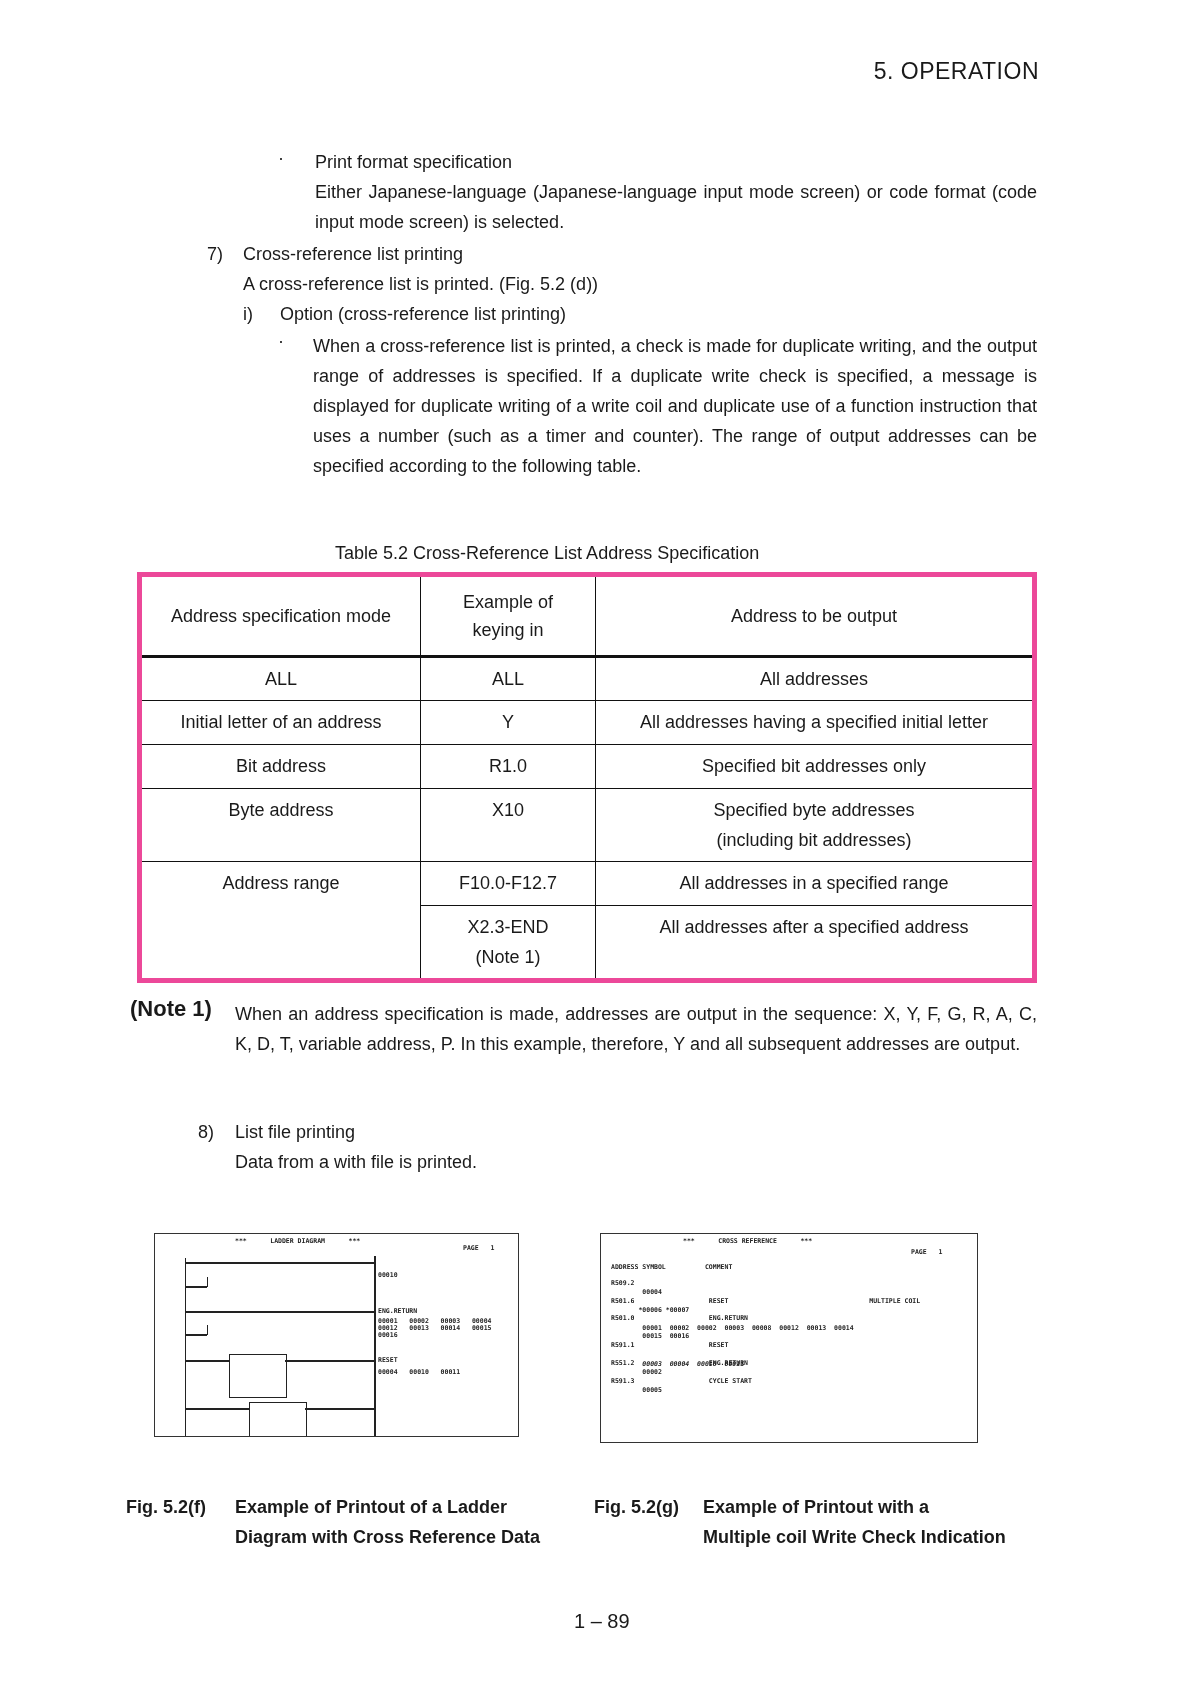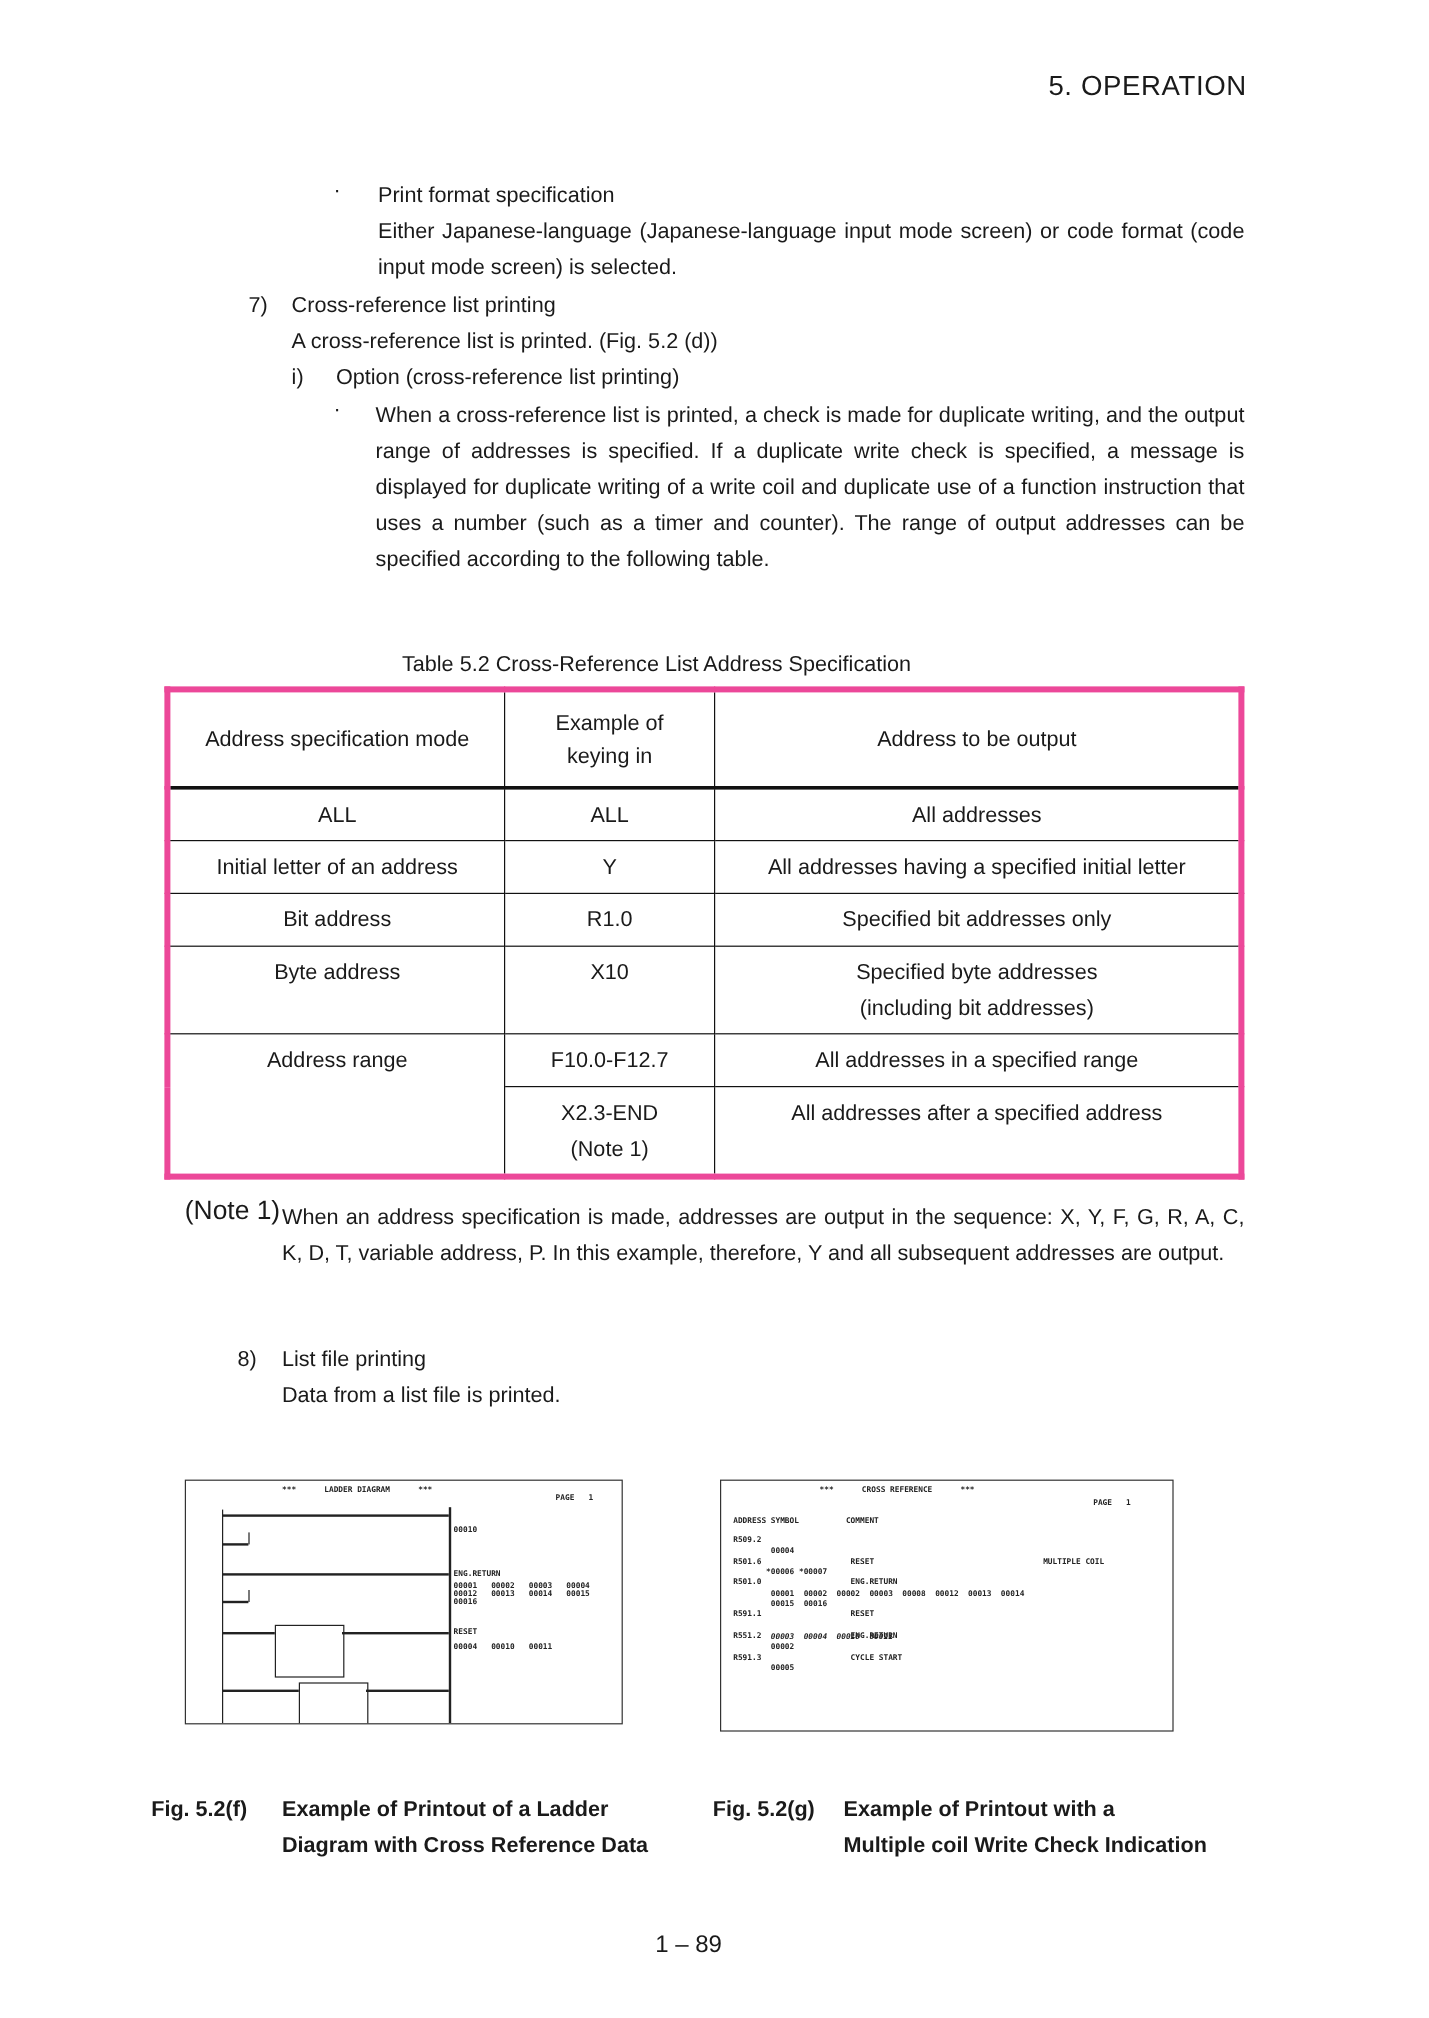--- a/index.html
+++ b/index.html
@@ -12,21 +12,21 @@
   
   .caption{left:335px;top:543px;font-size:18px;}
   table.spec{position:absolute;left:137px;top:572px;width:900px;border-collapse:collapse;font-size:18px;}
   table.spec td,table.spec th{border:1.5px solid #111;padding:6px 8px;vertical-align:top;font-weight:normal;text-align:center;line-height:30px;}
   table.spec{border:5px solid #ec4899;}
   table.spec th{text-align:center;vertical-align:middle;height:66px;}
   table.spec thead tr{border-bottom:3px solid #111;}
   table.spec td.c1{width:262px;}
   table.spec td.c2{width:158px;}
   table.spec tr.r{height:44px;}
-  .note-lbl{font-weight:normal;font-size:22px;margin-left:24px;}
+  .note-lbl{font-weight:bold;font-size:22px;}
   
   .fig{border:1.5px solid #333;background:#fff;font-family:"DejaVu Sans Mono",monospace;font-weight:bold;font-size:6.5px;color:#222;overflow:hidden;}
   .fig .t{position:absolute;white-space:pre;}
   .ladder-line{position:absolute;background:#222;}
   .figcap{font-size:18px;line-height:30px;font-weight:bold;}
 </style>
 </head>
 <body>
 
 <div class="abs hdr">5.  OPERATION</div>
@@ -83,21 +83,21 @@
       <td>All addresses after a specified address</td>
     </tr>
   </tbody>
 </table>
 
 <div class="abs note-lbl" style="left:130px;top:996px;">(Note 1)</div>
 <div class="abs p just" style="left:235px;top:999px;width:802px;">When an address specification is made, addresses are output in the sequence:  X, Y, F, G, R, A, C, K, D, T, variable address, P.  In this example, therefore, Y and all subsequent addresses are output.</div>
 
 <div class="abs p" style="left:198px;top:1117px;">8)</div>
 <div class="abs p" style="left:235px;top:1117px;">List file printing</div>
-<div class="abs p" style="left:235px;top:1147px;">Data from a list file is printed.</div>
+<div class="abs p" style="left:235px;top:1147px;">Data from a with file is printed.</div>
 
 <div class="abs fig" style="left:154px;top:1233px;width:363px;height:202px;">
   <div class="t" style="left:80px;top:3px;">***      LADDER DIAGRAM      ***</div>
   <div class="t" style="left:308px;top:10px;">PAGE   1</div>
 
   <div class="ladder-line" style="left:30px;top:24px;width:1px;height:178px;"></div>
   <div class="ladder-line" style="left:219px;top:22px;width:1.5px;height:180px;"></div>
   <div class="ladder-line" style="left:30px;top:28px;width:189px;height:1.5px;"></div>
   <div class="ladder-line" style="left:30px;top:77px;width:189px;height:1.5px;"></div>
   <div class="ladder-line" style="left:30px;top:126px;width:44px;height:1.5px;"></div>
@@ -139,13 +139,13 @@
 </div>
 
 <div class="abs figcap" style="left:126px;top:1492px;">Fig. 5.2(f)</div>
 <div class="abs figcap" style="left:235px;top:1492px;">Example of Printout of a Ladder</div>
 <div class="abs figcap" style="left:235px;top:1522px;">Diagram with Cross Reference Data</div>
 
 <div class="abs figcap" style="left:594px;top:1492px;">Fig. 5.2(g)</div>
 <div class="abs figcap" style="left:703px;top:1492px;">Example of Printout with a</div>
 <div class="abs figcap" style="left:703px;top:1522px;">Multiple coil Write Check Indication</div>
 
-<div class="abs" style="left:546px;top:1610px;font-size:20px;text-align:center;">1 – 89</div>
+<div class="abs" style="left:574px;top:1610px;font-size:20px;text-align:center;">1 – 89</div>
 
 </body></html>

